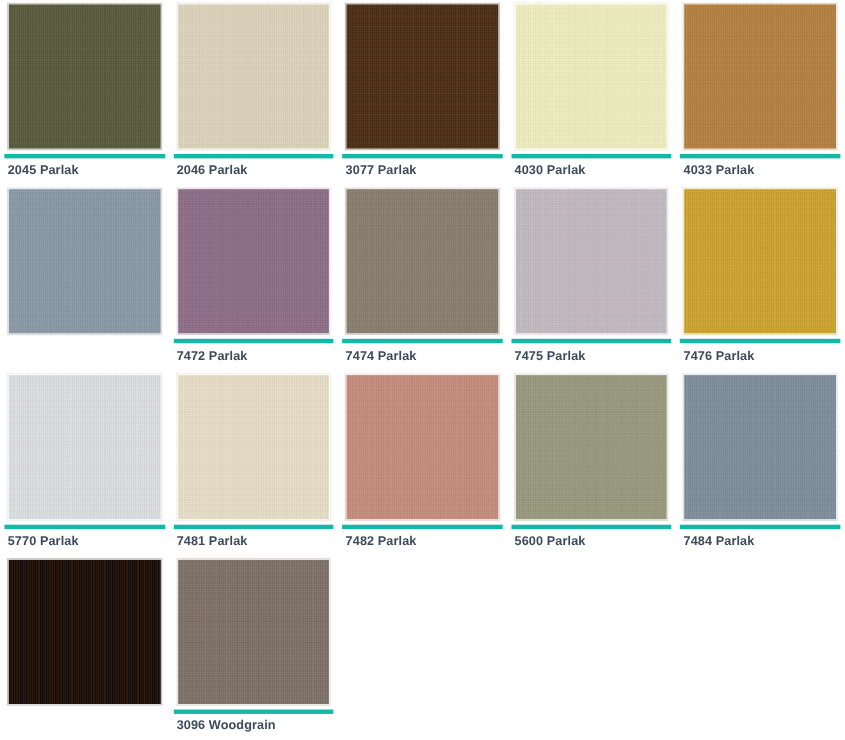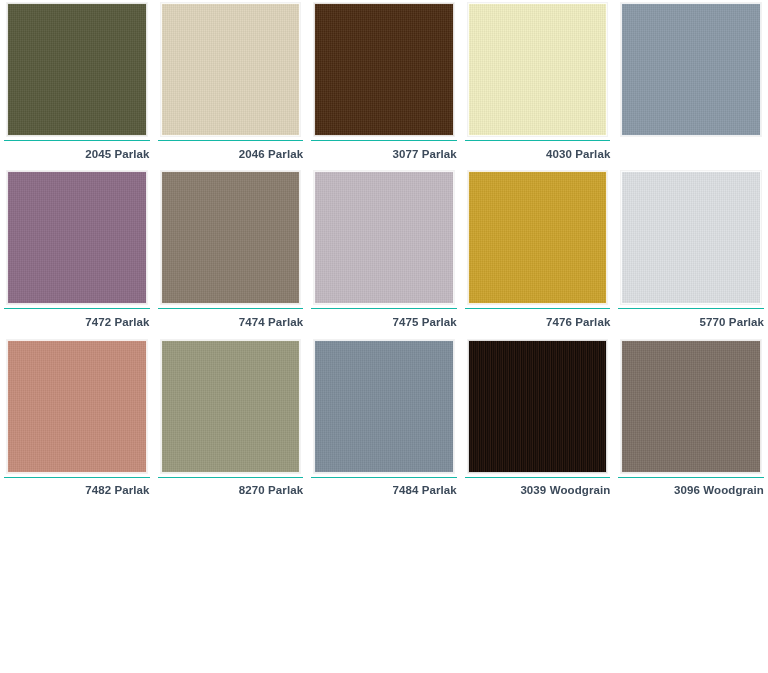--- a/index.html
+++ b/index.html
@@ -78,25 +78,24 @@
         #must 0 0),
       repeating-linear-gradient(90deg,
         rgba(255,255,255,0.10) 0 2px, rgba(0,0,0,0.10) 2px 5px),
       linear-gradient(90deg, rgba(150,138,126,0.5), rgba(110,99,90,0.5));
     opacity:1;
   }
   .label-band{
     flex:1 1 auto;
     display:flex;
     align-items:center;
-    border-top:1px solid #14b8a6;
+    border-top:4px solid #14b8a6;
     background:#ffffff;
     padding-left:3px;
     box-sizing:border-box;
-    justify-content:flex-end;
   }
   .label{
     font-size:11.5px;
     font-weight:bold;
     color:#3c4a5a;
     letter-spacing:.1px;
     line-height:1;
     white-space:nowrap;
   }
 </style>
@@ -131,20 +130,28 @@
     <div class="cell">
       <div class="swatch-wrap">
         <div class="swatch" style="background: rgb(240, 238, 192);"></div>
       </div>
       <div class="label-band">
         <span class="label">4030 Parlak</span>
       </div>
     </div>
     <div class="cell">
       <div class="swatch-wrap">
+        <div class="swatch" style="background: rgb(179, 128, 62);"></div>
+      </div>
+      <div class="label-band">
+        <span class="label">4033 Parlak</span>
+      </div>
+    </div>
+    <div class="cell">
+      <div class="swatch-wrap">
         <div class="swatch" style="background: rgb(139, 154, 168);"></div>
       </div>
     </div>
     <div class="cell">
       <div class="swatch-wrap">
         <div class="swatch" style="background: rgb(141, 109, 135);"></div>
       </div>
       <div class="label-band">
         <span class="label">7472 Parlak</span>
       </div>
@@ -176,48 +183,53 @@
     <div class="cell">
       <div class="swatch-wrap">
         <div class="swatch" style="background: rgb(221, 224, 227);"></div>
       </div>
       <div class="label-band">
         <span class="label">5770 Parlak</span>
       </div>
     </div>
     <div class="cell">
       <div class="swatch-wrap">
+        <div class="swatch" style="background: rgb(233, 223, 200);"></div>
+      </div>
+      <div class="label-band">
+        <span class="label">7481 Parlak</span>
+      </div>
+    </div>
+    <div class="cell">
+      <div class="swatch-wrap">
         <div class="swatch" style="background: rgb(198, 141, 123);"></div>
       </div>
       <div class="label-band">
         <span class="label">7482 Parlak</span>
       </div>
     </div>
     <div class="cell">
       <div class="swatch-wrap">
         <div class="swatch" style="background: rgb(154, 154, 126);"></div>
       </div>
       <div class="label-band">
-        <span class="label">8270 Parlak</span>
+        <span class="label">5600 Parlak</span>
       </div>
     </div>
     <div class="cell">
       <div class="swatch-wrap">
         <div class="swatch" style="background: rgb(127, 142, 156);"></div>
       </div>
       <div class="label-band">
         <span class="label">7484 Parlak</span>
       </div>
     </div>
     <div class="cell">
       <div class="swatch-wrap">
         <div class="swatch wood-wenge" style="background: rgb(29, 18, 12);"></div>
-      </div>
-      <div class="label-band">
-        <span class="label">3039 Woodgrain</span>
       </div>
     </div>
     <div class="cell">
       <div class="swatch-wrap">
         <div class="swatch wood-grey" style="background: rgb(125, 112, 102);"></div>
       </div>
       <div class="label-band">
         <span class="label">3096 Woodgrain</span>
       </div>
     </div>

